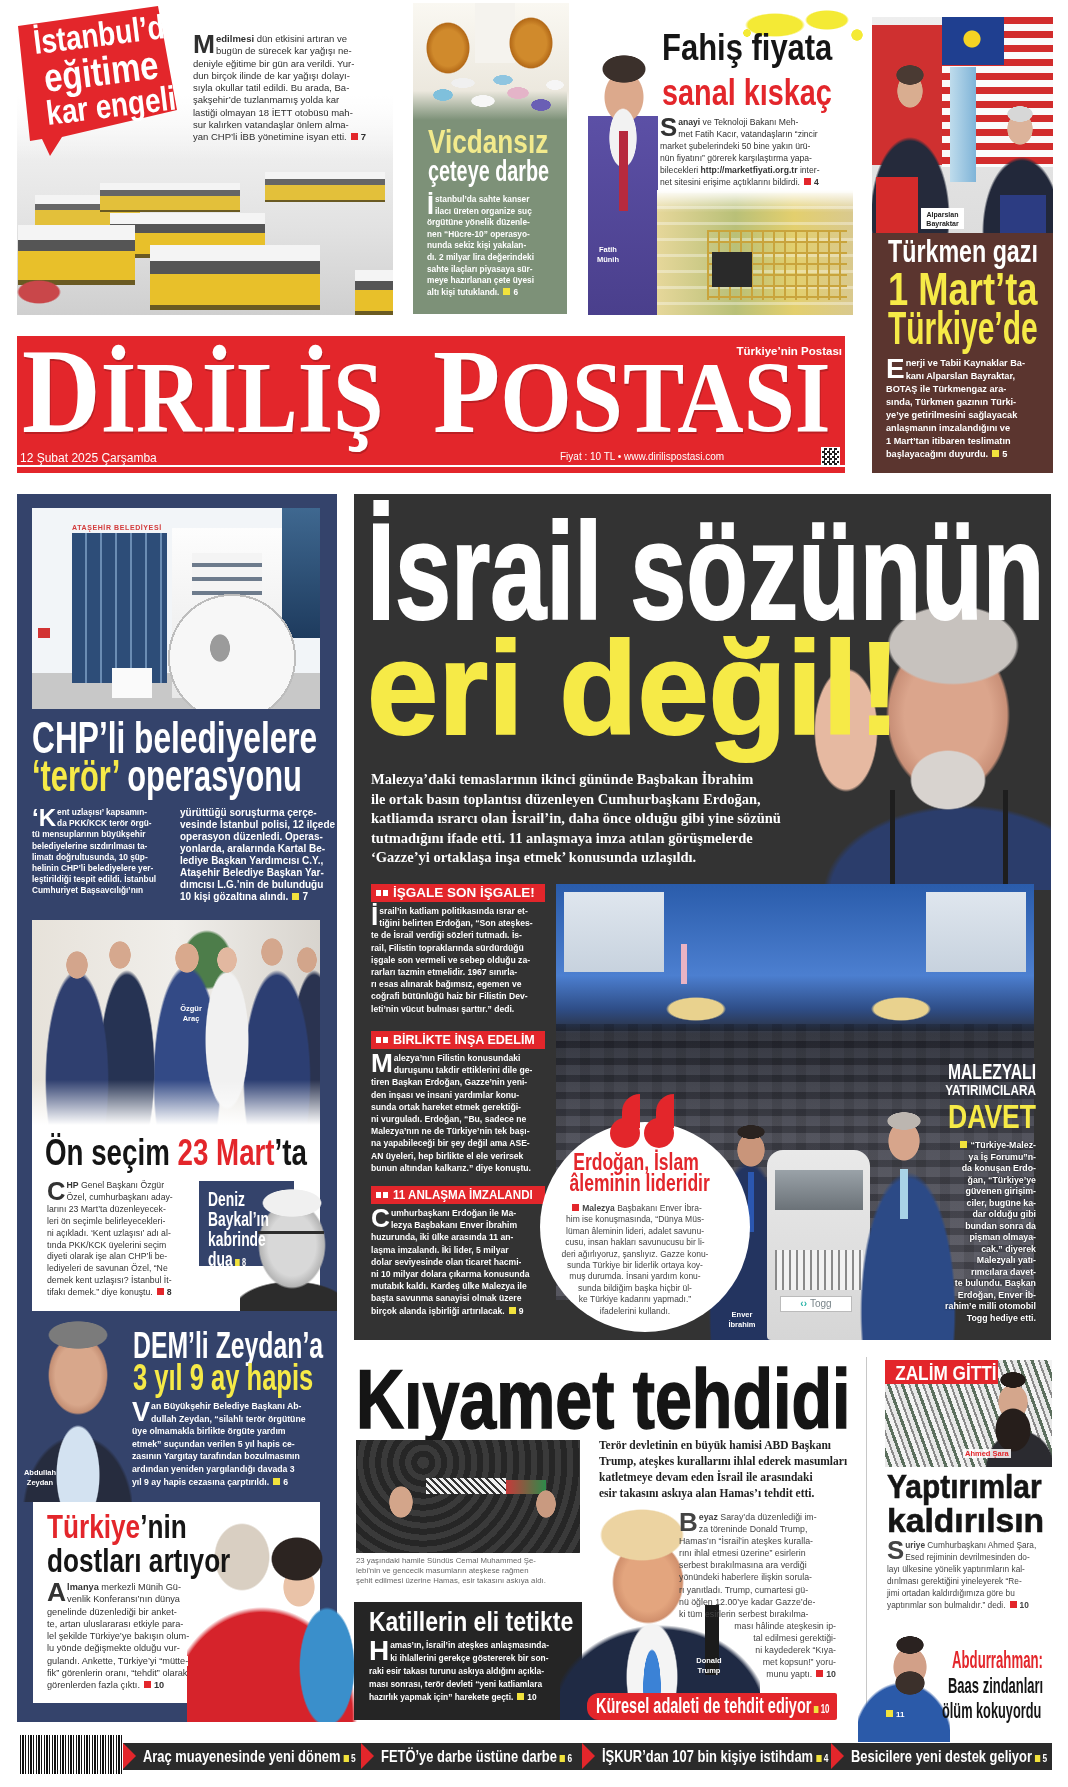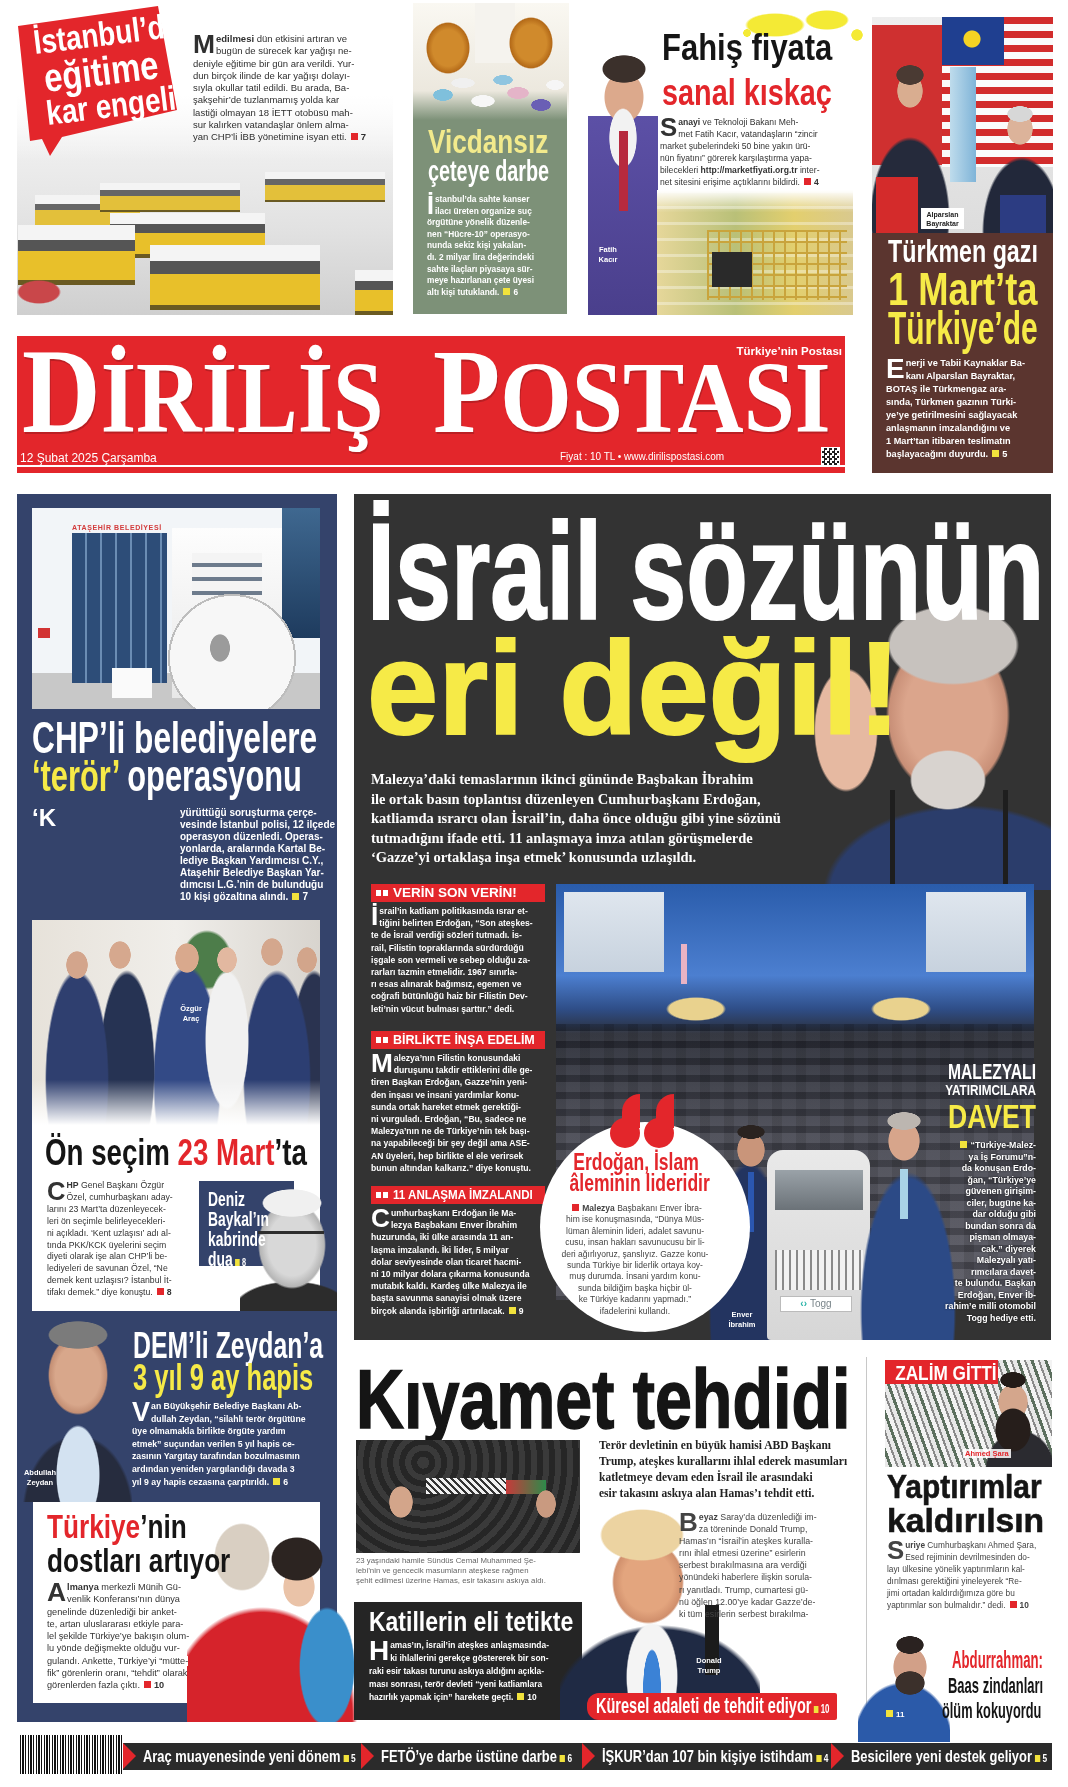--- a/index.html
+++ b/index.html
@@ -340,21 +340,21 @@
 nunda sekiz kişi yakalan-
 dı. 2 milyar lira değerindeki
 sahte ilaçları piyasaya sür-
 meye hazırlanan çete üyesi
 altı kişi tutuklandı.</span><span class="mk y"></span><span class="pg">6</span></div>
 
   <div class="ph ph-splash"></div>
   <div class="ph ph-kacir"></div>
   <div class="ph ph-market"></div>
   <div class="cap s3-cap">Fatih
-Kacır</div>
+Münih</div>
   <div class="hl s3-h1">Fahiş fiyata</div>
   <div class="hl s3-h2">sanal kıskaç</div>
   <div class="bt s3-body"><span class="dc">S</span><b>anayi</b><span class="ln"> ve Teknoloji Bakanı Meh-
 met Fatih Kacır, vatandaşların “zincir
 market şubelerindeki 50 bine yakın ürü-
 nün fiyatını” görerek karşılaştırma yapa-
 bilecekleri </span><b>http://marketfiyati.org.tr</b><span class="ln"> inter-
 net sitesini erişime açtıklarını bildirdi.</span><span class="mk r"></span><span class="pg">4</span></div>
 
   <div class="a s4-bg"></div>
@@ -380,21 +380,28 @@
   <div class="a mh-tag">Türkiye’nin Postası</div>
   <div class="a mh-date">12 Şubat 2025 Çarşamba</div>
   <div class="a mh-price">Fiyat : 10 TL • www.dirilispostasi.com</div>
   <div class="a mh-qr"></div>
 
   <div class="a lc-bg"></div>
   <div class="ph ph-atasehir"></div>
   <div class="a lc-sign">ATAŞEHİR BELEDİYESİ</div>
   <div class="hl c1-h1">CHP’li belediyelere</div>
   <div class="hl c1-h2"><span class="yel">‘terör’</span><span> operasyonu</span></div>
-  <div class="bt c1-b1"><span class="dc">‘K</span></div>
+  <div class="bt c1-b1"><span class="dc">‘K</span><span class="ln">ent uzlaşısı’ kapsamın-
+da PKK/KCK terör örgü-
+tü mensuplarının büyükşehir
+belediyelerine sızdırılması ta-
+limatı doğrultusunda, 10 şüp-
+helinin CHP’li belediyelere yer-
+leştirildiği tespit edildi. İstanbul
+Cumhuriyet Başsavcılığı’nın</span></div>
   <div class="bt c1-b2"><span class="ln">yürüttüğü soruşturma çerçe-
 vesinde İstanbul polisi, 12 ilçede
 operasyon düzenledi. Operas-
 yonlarda, aralarında Kartal Be-
 lediye Başkan Yardımcısı C.Y.,
 Ataşehir Belediye Başkan Yar-
 dımcısı L.G.’nin de bulunduğu
 10 kişi gözaltına alındı.</span><span class="mk y"></span><span class="pg">7</span></div>
 
   <div class="a lc-card"></div>
@@ -453,21 +460,21 @@
   <div class="a m-lead">Malezya’daki temaslarının ikinci gününde Başbakan İbrahim
 ile ortak basın toplantısı düzenleyen Cumhurbaşkanı Erdoğan,
 katliamda ısrarcı olan İsrail’in, daha önce olduğu gibi yine sözünü
 tutmadığını ifade etti. 11 anlaşmaya imza atılan görüşmelerde
 ‘Gazze’yi ortaklaşa inşa etmek’ konusunda uzlaşıldı.</div>
   <div class="ph ph-conf"></div>
 
   <div class="sh sh1">
       <span class="sq sq1"></span>
       <span class="sq sq2"></span>
-      <span class="sh-t">VERİN SON VERİN!</span>
+      <span class="sh-t">İŞGALE SON İŞGALE!</span>
     </div>
   <div class="bt m-sec m-sec1"><span class="dc">İ</span><span class="ln">srail’in katliam politikasında ısrar et-
 tiğini belirten Erdoğan, “Son ateşkes-
 te de İsrail verdiği sözleri tutmadı. İs-
 rail, Filistin topraklarında sürdürdüğü
 işgale son vermeli ve sebep olduğu za-
 rarları tazmin etmelidir. 1967 sınırla-
 rı esas alınarak bağımsız, egemen ve
 coğrafi bütünlüğü haiz bir Filistin Dev-
 leti’nin vücut bulması şarttır.” dedi.</span></div>
@@ -559,20 +566,25 @@
   <div class="ph ph-trump"></div>
   <div class="bt k-body-top"><span class="dc">B</span><b>eyaz</b><span class="ln"> Saray’da düzenlediği im-
 za töreninde Donald Trump,
 Hamas’ın “İsrail’in ateşkes kuralla-
 rını ihlal etmesi üzerine” esirlerin
 serbest bırakılmasına ara verdiği
 yönündeki haberlere ilişkin sorula-
 rı yanıtladı. Trump, cumartesi gü-
 nü öğlen 12.00’ye kadar Gazze’de-
 ki tüm esirlerin serbest bırakılma-</span></div>
+  <div class="bt k-body-bot"><span class="ln">ması hâlinde ateşkesin ip-
+tal edilmesi gerektiği-
+ni kaydederek “Kıya-
+met kopsun!” yoru-
+munu yaptı.</span><span class="mk r"></span><span class="pg">10</span></div>
   <div class="hl k-box-h">Katillerin eli tetikte</div>
   <div class="bt k-box-body"><span class="dc">H</span><span class="ln">amas’ın, İsrail’in ateşkes anlaşmasında-
 ki ihlallerini gerekçe göstererek bir son-
 raki esir takası turunu askıya aldığını açıkla-
 ması sonrası, terör devleti “yeni katliamlara
 hazırlık yapmak için” harekete geçti.</span><span class="mk y"></span><span class="pg">10</span></div>
   <div class="cap trump-cap">Donald
 Trump</div>
   <div class="a k-banner"></div>
   <div class="hl k-banner-t"><span>Küresel adaleti de tehdit ediyor</span><span class="mk y"></span><span class="pg">10</span></div>

